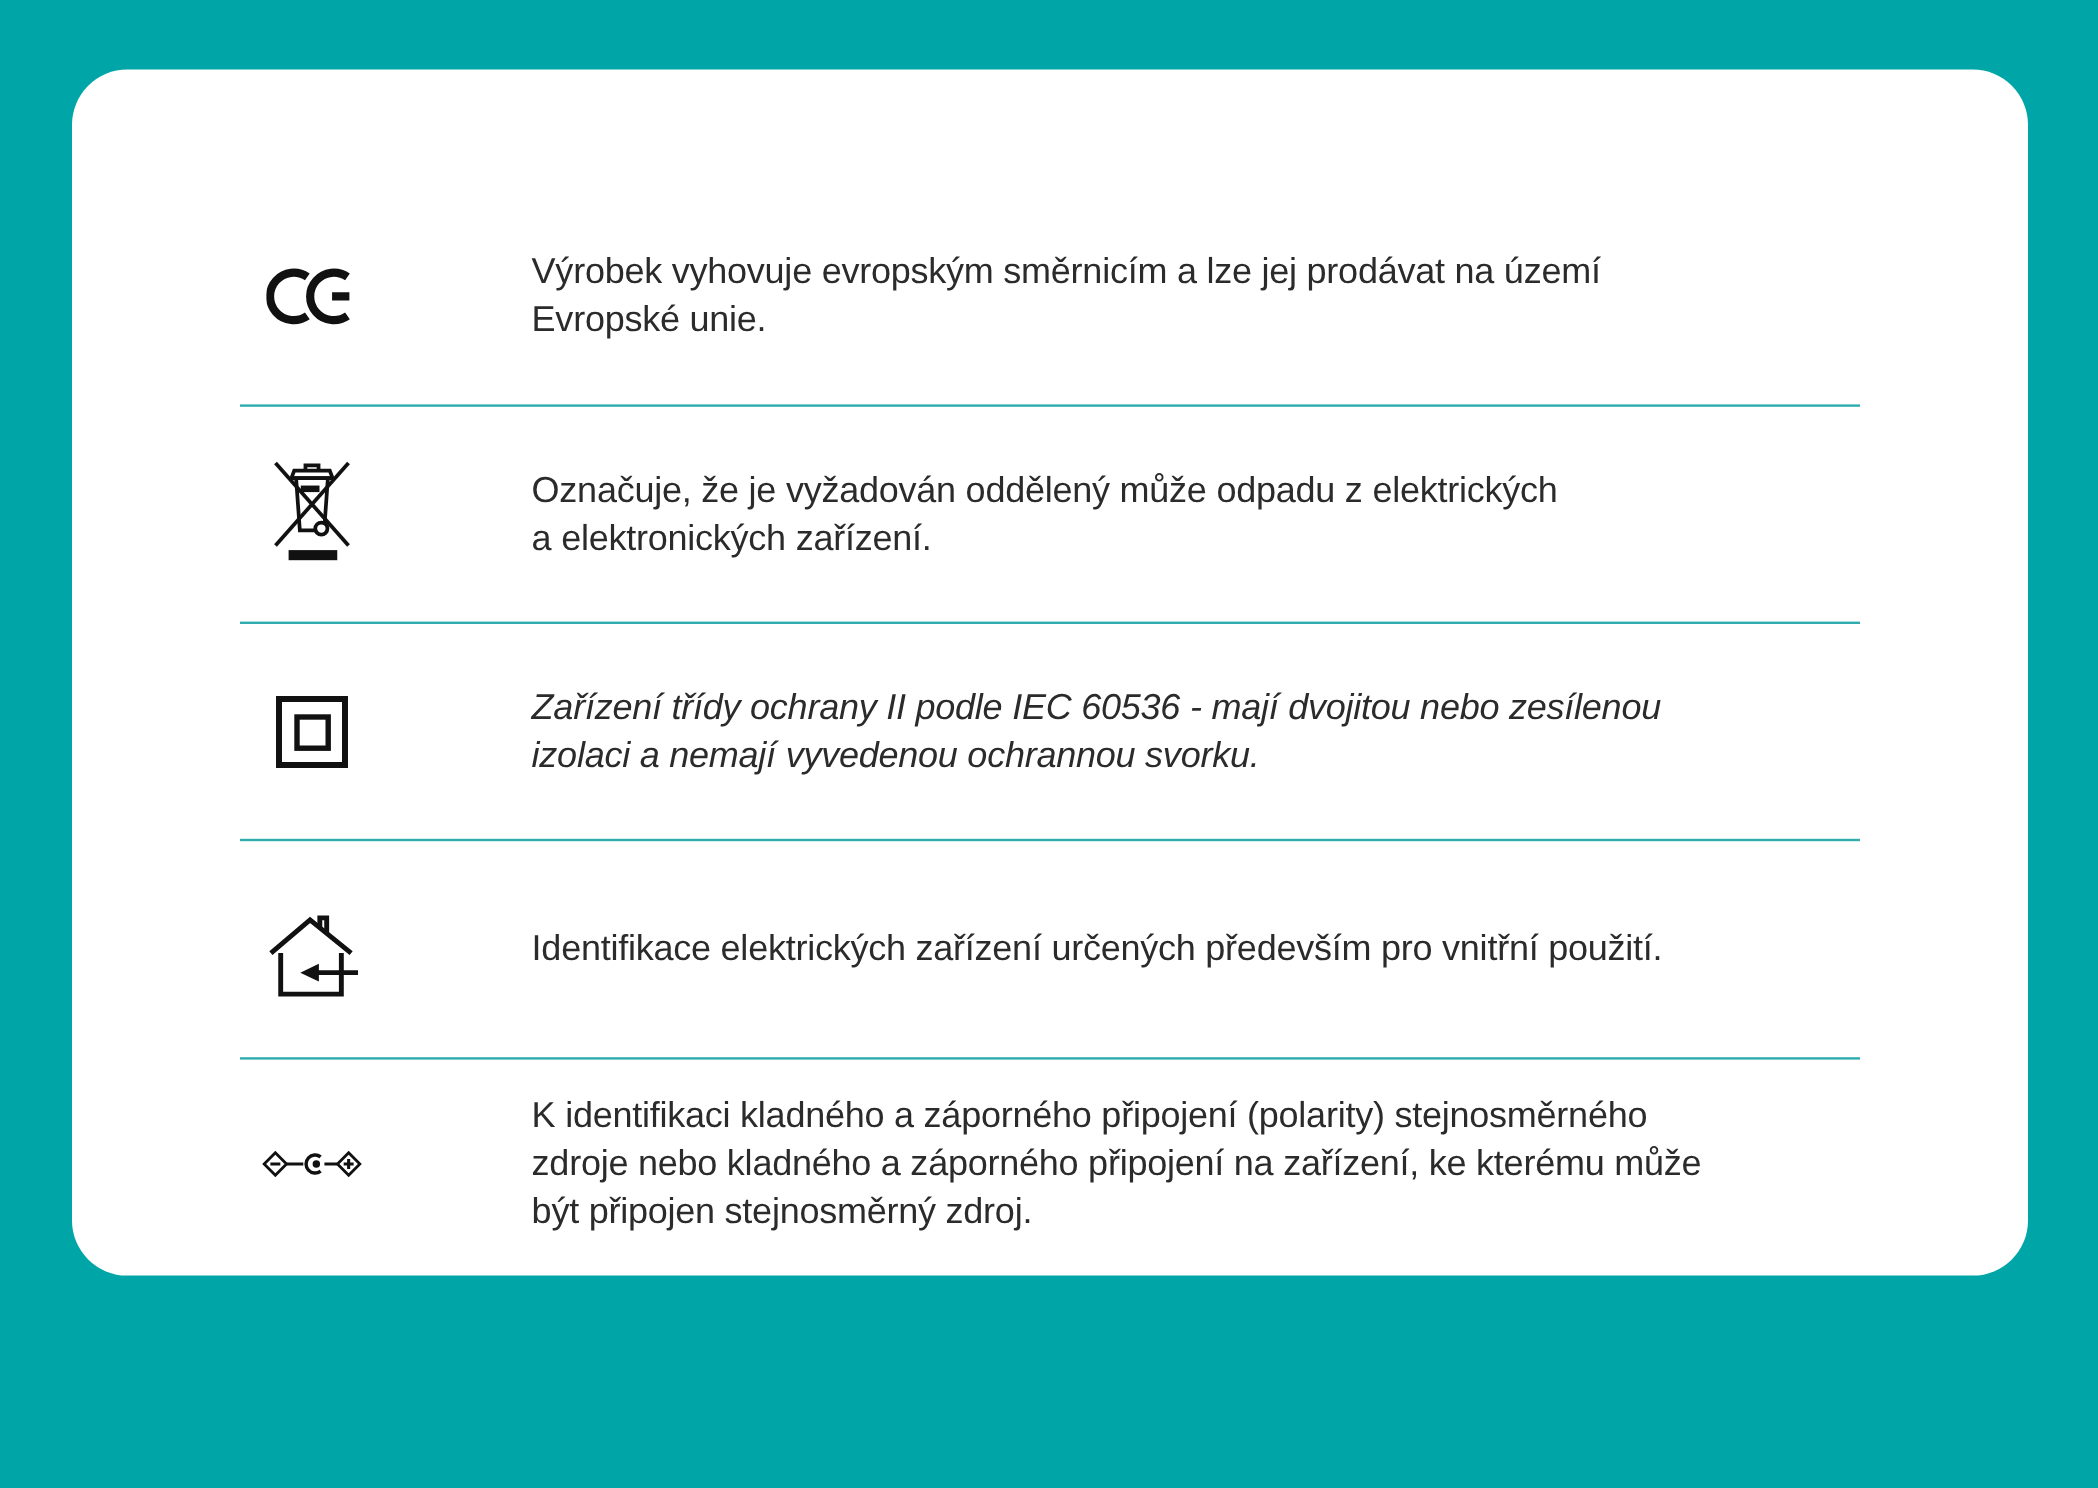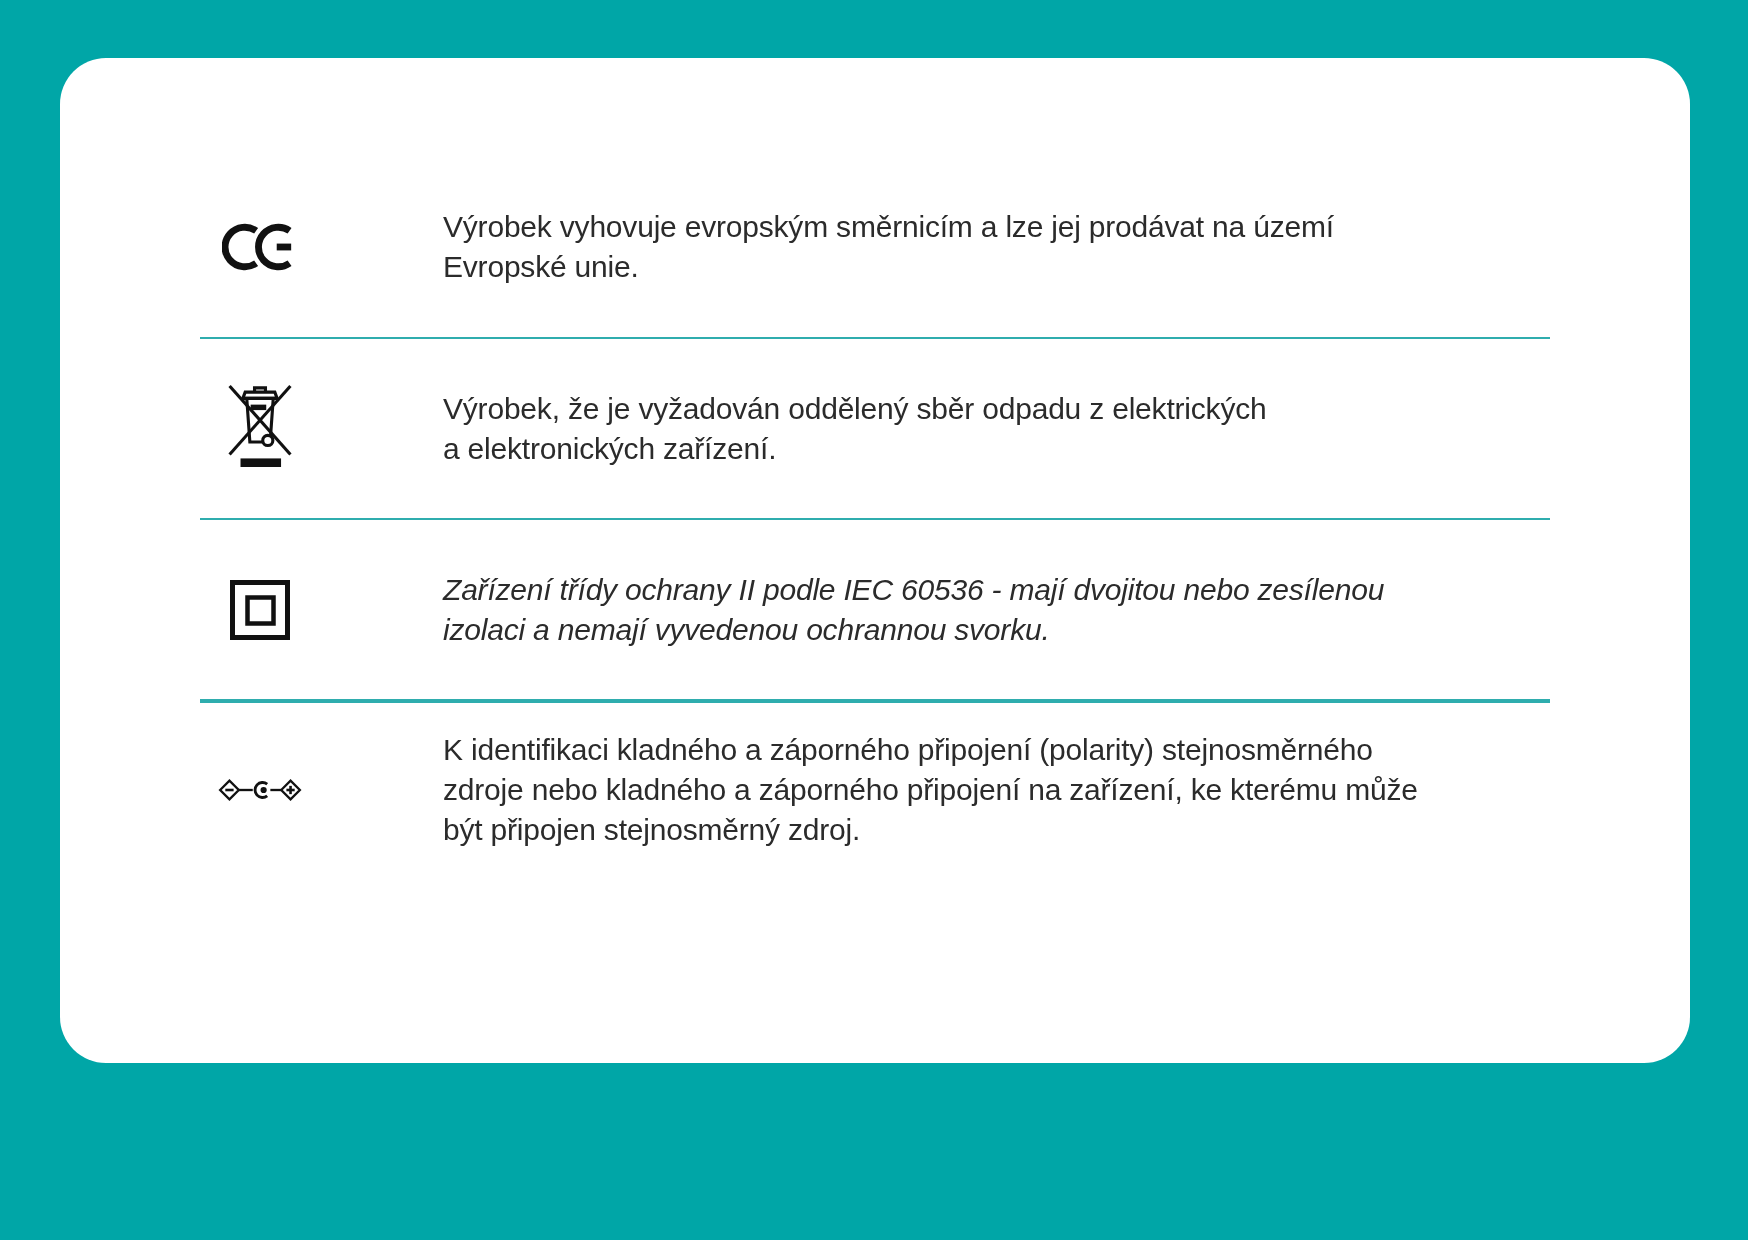--- a/index.html
+++ b/index.html
@@ -92,41 +92,57 @@
               <path d="M43,22 L43,16.5 L57,16.5 L57,22"></path>
               <circle cx="60" cy="84" r="6.5" fill="#fff"></circle>
               <line x1="11" y1="14" x2="89" y2="102"></line>
               <line x1="89" y1="14" x2="11" y2="102"></line>
             </g>
             <rect x="38" y="38" width="20" height="7" fill="#111"></rect>
             <rect x="25" y="107" width="52" height="11" fill="#111"></rect>
           </svg>
         </span>
       </div>
-      <div class="text-cell">Výrobek, že je vyžadován oddělený sběr odpadu z elektrických
+      <div class="text-cell">Označuje, že je vyžadován oddělený může odpadu z elektrických
 a elektronických zařízení.</div>
     </div>
 
     <div class="divider"></div>
 
     <div class="row row-3">
       <div class="icon-cell">
         <span>
           <svg width="60" height="60" viewBox="0 0 60 60">
             <rect x="2.5" y="2.5" width="55" height="55" fill="none" stroke="#111" stroke-width="5"></rect>
             <rect x="17.5" y="17.5" width="26" height="26" fill="none" stroke="#111" stroke-width="4.5"></rect>
           </svg>
         </span>
       </div>
       <div class="text-cell">Zařízení třídy ochrany II podle IEC 60536 - mají dvojitou nebo zesílenou
 izolaci a nemají vyvedenou ochrannou svorku.</div>
     </div>
 
     <div class="divider"></div>
 
+    <div class="row row-4">
+      <div class="icon-cell">
+        <span class="nudge-down">
+          <svg width="82" height="75" viewBox="0 0 100 92">
+            <g fill="none" stroke="#111" stroke-width="5">
+              <path d="M18,42 L18,84 L80,84 L80,42"></path>
+              <path d="M8,42 L48,8 L90,42"></path>
+              <path d="M58,16 L58,6 L65,6 L65,22"></path>
+            </g>
+            <line x1="97" y1="62" x2="55" y2="62" stroke="#111" stroke-width="5"></line>
+            <polygon points="38,62 57,53 57,71" fill="#111"></polygon>
+          </svg>
+        </span>
+      </div>
+      <div class="text-cell">Identifikace elektrických zařízení určených především pro vnitřní použití.</div>
+    </div>
 
     <div class="divider"></div>
 
     <div class="row row-5">
       <div class="icon-cell">
         <span>
           <svg width="88" height="30" viewBox="0 0 170 56">
             <g fill="none" stroke="#111" stroke-width="4.5">
               <path d="M8,28 L26,10 L44,28 L26,46 Z"></path>
               <line x1="44" y1="28" x2="71" y2="28"></line>

